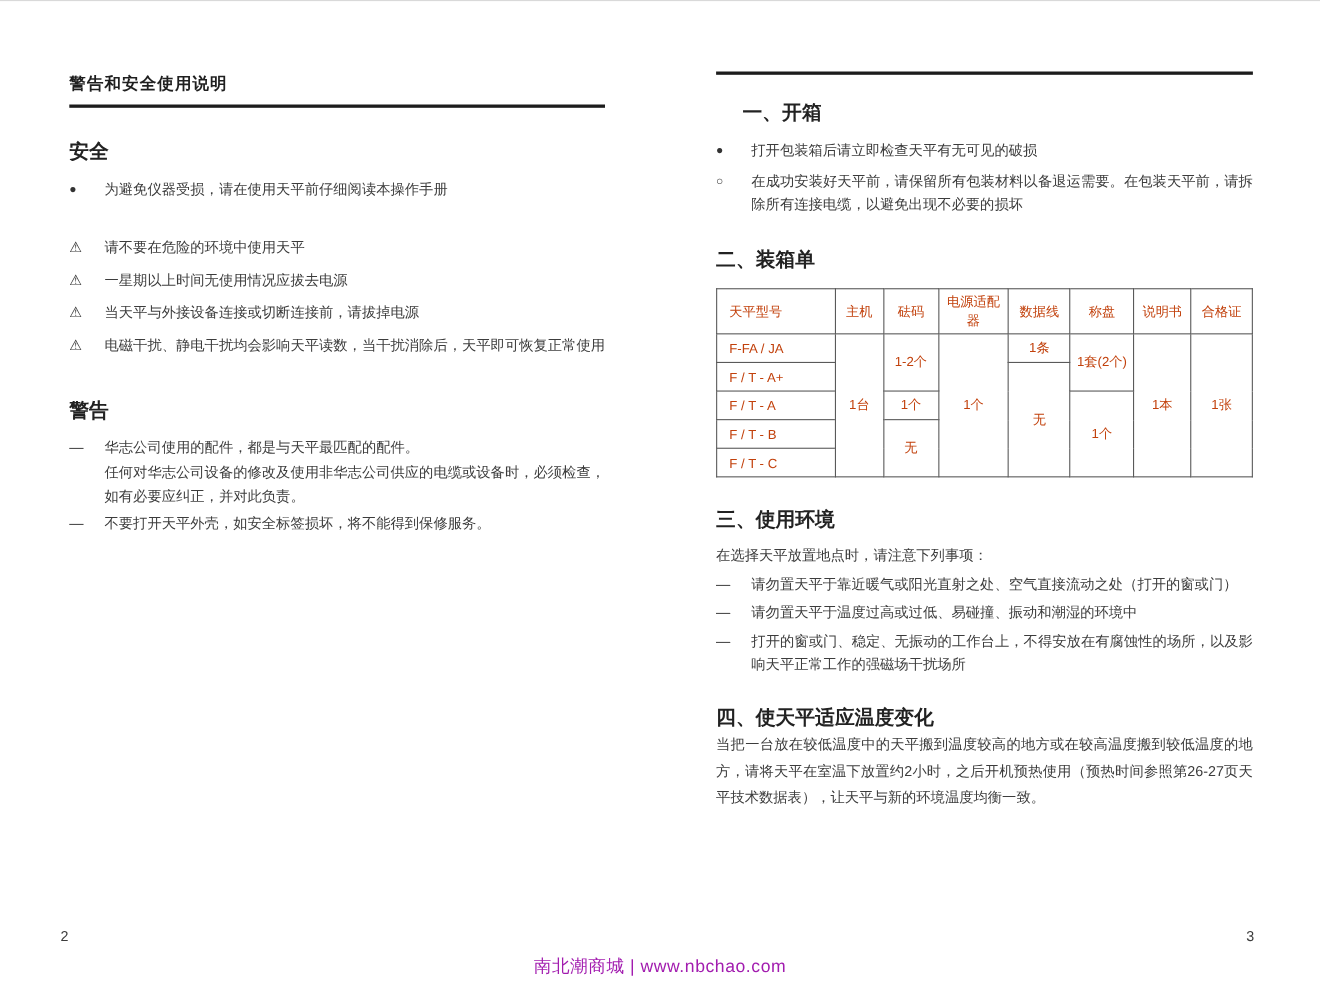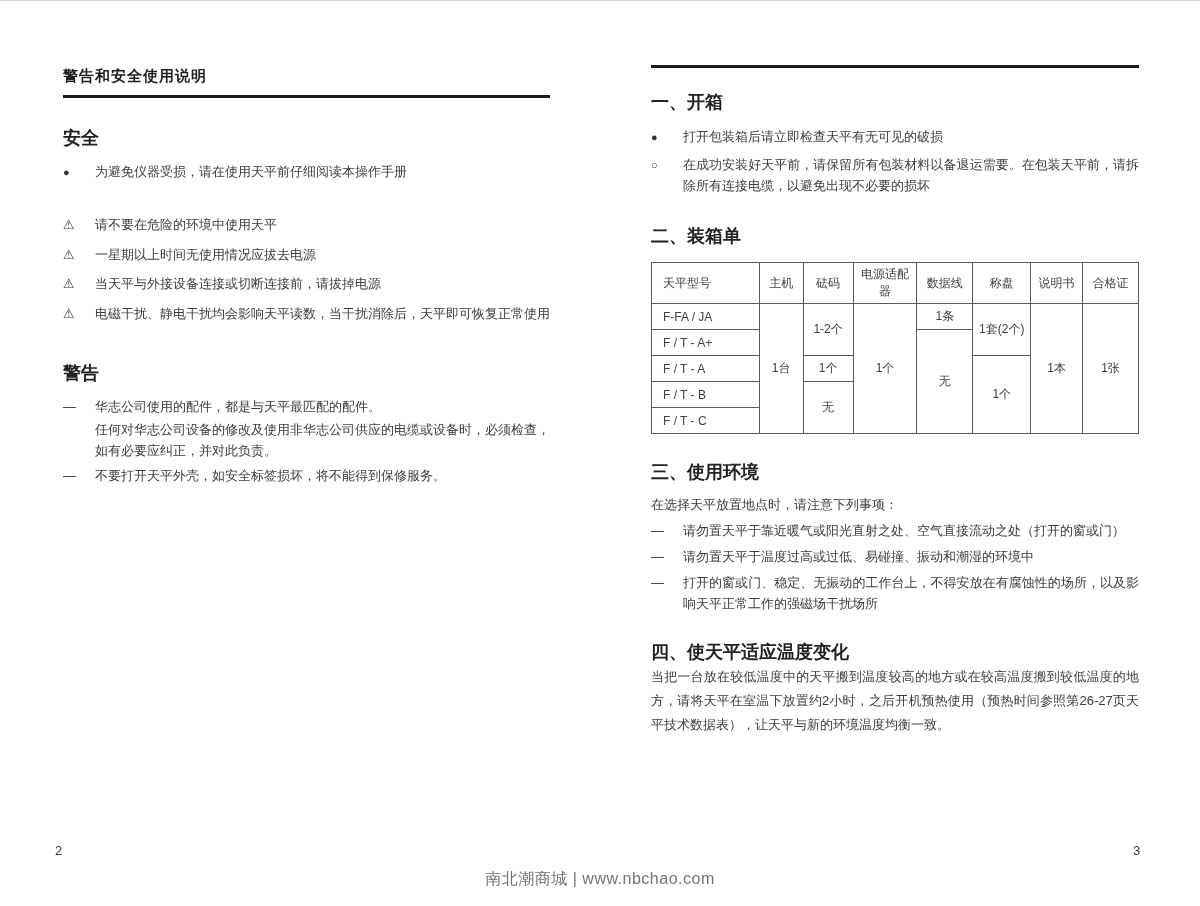--- a/index.html
+++ b/index.html
@@ -38,50 +38,50 @@
   .left .warn-list { margin-top:32px; }
   .left .warn-list .li { margin-top:9px; }
   .left .h-warning { margin-top:36px; }
   .left .dash-list { margin-top:12px; }
   .left .dash-list .li { margin-top:5px; }
 
   
   .right .rule { margin-top:64px; }
   .right .page-title { margin-top:9px; text-align:right; }
   .right .intro { margin-top:20px; }
-  .right .h-s1 { margin-top:22px; }
+  .right .h-s1 { margin-top:22px;margin-left:24px; }
   .right .s1-bullet { margin-top:13px; }
   .right .s1-circle { margin-top:7px; }
   .right .h-s2 { margin-top:28px; }
   .right .pack-table { margin-top:14px; }
   .right .h-s3 { margin-top:26px; }
   .right .s3-intro { margin-top:11px; font-size:13px; line-height:1.6; }
   .right .s3-list .li { margin-top:5px; }
   .right .h-s4 { margin-top:26px; }
   .right .s4-para { margin-top:1px; }
 
-  table.pack-table { border-collapse:collapse; width:488px; font-size:12px; color:#404040; }
+  table.pack-table { border-collapse:collapse; width:488px; font-size:12px; color:#c2410c; }
   .pack-table th, .pack-table td {
     border:1px solid #5a5a5a;
     text-align:center;
     vertical-align:middle;
     padding:3px 2px;
     height:26px;
     font-weight:normal;
   }
   .pack-table th { height:25px; }
   .pack-table th.model, .pack-table td.model { text-align:left; padding-left:11px; width:108px; }
 
   .page-num { position:absolute; top:842px; font-size:13px; color:#3c3c3c; }
   .page-num.n2 { left:55px; }
   .page-num.n3 { left:1133px; }
 
   .site-footer {
     position:absolute; left:0; top:868px; width:1200px;
-    text-align:center; font-size:16px; color:#737373; letter-spacing:0.5px;
+    text-align:center; font-size:16px; color:#a21caf; letter-spacing:0.5px;
   }
 </style>
 </head>
 <body>
 
 <div class="col left">
   <div class="page-title">警告和安全使用说明</div>
   <div class="rule"></div>
 
   <div class="sec-title h-safety">安全</div>

